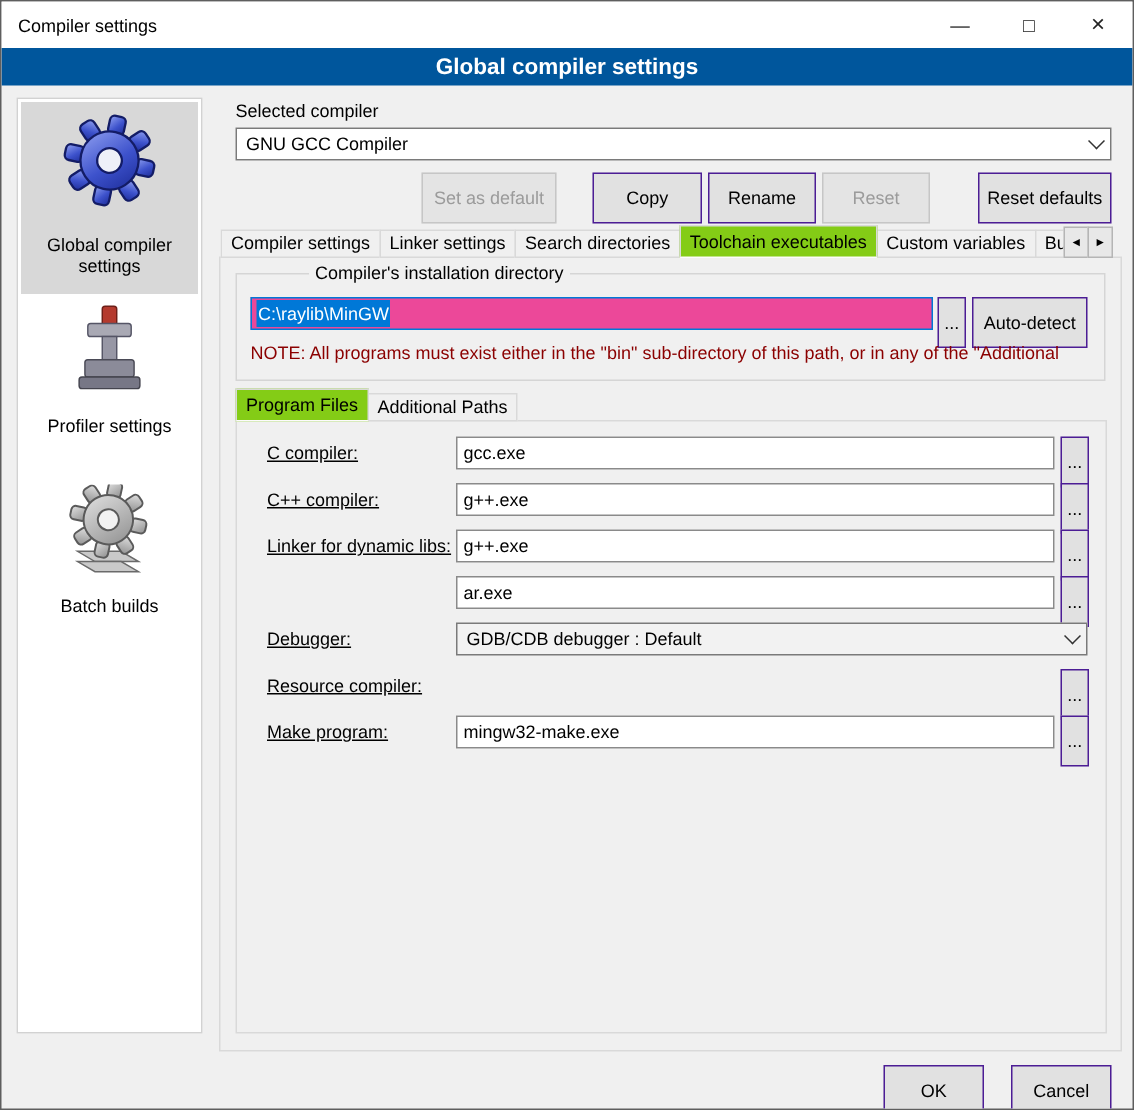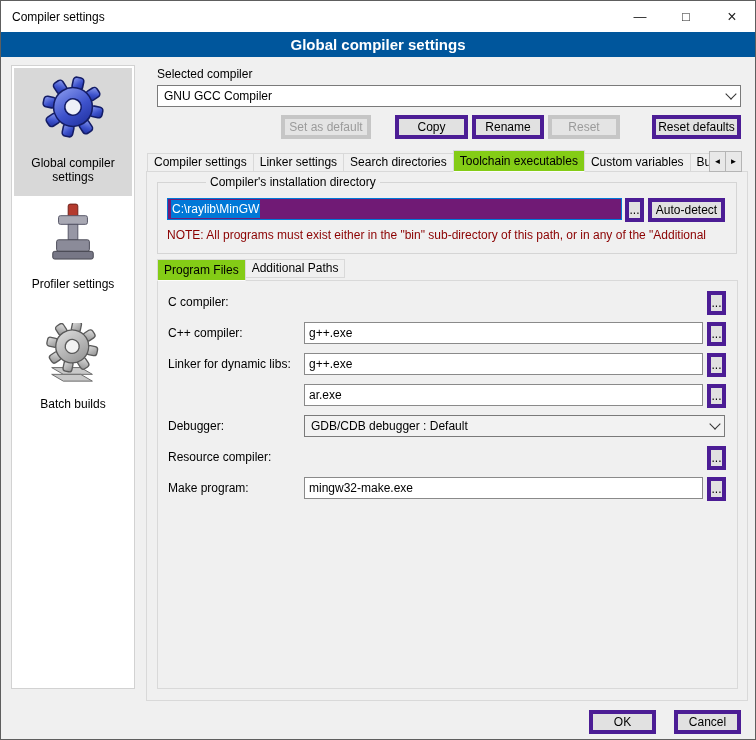--- a/index.html
+++ b/index.html
@@ -21,21 +21,21 @@
   .sidebar { position: absolute; left: 10px; top: 64px; width: 124px; height: 624px; background: #fff; border: 1px solid #d2d2d2; }
   .side-item { position: absolute; left: 2px; right: 2px; display: flex; flex-direction: column; align-items: center; text-align: center; }
   .side-item .icon-box { width: 66px; height: 66px; display: flex; align-items: center; justify-content: center; }
   .side-item .side-label { margin-top: 16px; width: 108px; line-height: 14px; }
   .side-item.selected { background: #d8d8d8; }
   .si-1 { top: 2px; height: 128px; padding-top: 6px; }
   .si-2 { top: 133px; height: 112px; padding-top: 2px; }
   .si-3 { top: 253px; height: 112px; padding-top: 2px; }
   .si-2 .side-label, .si-3 .side-label { margin-top: 10px; }
   
-  .btn { position: absolute; height: 24px; background: #e1e1e1; border: 4px solid #4c1d95; font-family: "Liberation Sans", sans-serif; font-size: 12px; display: flex; align-items: center; justify-content: center; color: #000; cursor: default; }
+  .btn { position: absolute; height: 34px; background: #e1e1e1; border: 1px solid #4c1d95; font-family: "Liberation Sans", sans-serif; font-size: 12px; display: flex; align-items: center; justify-content: center; color: #000; cursor: default; }
   .btn.disabled { color: #9b9b9b; border-color: #c6c6c6; background: #e4e4e4; }
   .combo { background: #fff; border: 1px solid #7a7a7a; display: flex; align-items: center; padding-left: 6px; position: relative; }
   .combo-arrow { position: absolute; right: 0; top: 0; bottom: 0; width: 19px; display: flex; align-items: center; justify-content: center; }
   .combo-arrow::after { content: ""; width: 7px; height: 7px; border-right: 1.4px solid #333; border-bottom: 1.4px solid #333; transform: rotate(45deg); margin-top: -4px; }
   
   .sel-compiler-label { position: absolute; left: 156px; top: 66px; }
   .compiler-combo { position: absolute; left: 156px; top: 84px; width: 584px; height: 22px; }
   .btn-setdefault { left: 280px; top: 114px; width: 90px; }
   .btn-copy { left: 394px; top: 114px; width: 73px; }
   .btn-rename { left: 471px; top: 114px; width: 72px; }
@@ -44,31 +44,31 @@
   
   .tabs { position: absolute; left: 146px; top: 149px; width: 562px; height: 22px; display: flex; align-items: flex-end; overflow: hidden; z-index: 3; }
   .tab { height: 19px; line-height: 17px; padding: 0 6px; background: #f0f0f0; border: 1px solid #d9d9d9; margin-right: -1px; white-space: nowrap; flex: none; }
   .tab.active { height: 22px; line-height: 20px; background: #84cc16; border-bottom: 1px solid #fcfcfc; position: relative; z-index: 4; }
   .tab-scroll { position: absolute; top: 150px; width: 17px; height: 21px; background: #e8e8e8; border: 1px solid #b5b5b5; font-size: 8px; display: flex; align-items: center; justify-content: center; z-index: 5; }
   .ts-left { left: 708px; } .ts-right { left: 724px; }
   .notebook-panel { position: absolute; left: 145px; top: 170px; width: 602px; height: 530px; border: 1px solid #d9d9d9; background: #f0f0f0; z-index: 2; }
   
   .groupbox { position: absolute; left: 10px; top: 10px; width: 580px; height: 72px; border: 1px solid #d5d5d5; }
   .groupbox-title { position: absolute; top: -8px; left: 8px; background: #f0f0f0; padding: 0 4px; margin-left: 40px; }
-  .path-input { position: absolute; left: 9px; top: 15px; width: 455px; height: 22px; background: #701a75; border: 1px solid #0078D7; display: flex; align-items: center; padding-left: 3px; overflow: hidden; white-space: nowrap; }
+  .path-input { position: absolute; left: 9px; top: 15px; width: 455px; height: 22px; background: #ec4899; border: 1px solid #0078D7; display: flex; align-items: center; padding-left: 3px; overflow: hidden; white-space: nowrap; }
   .path-sel { background: #0078D7; color: #fff; padding: 2px 1px; }
   .gb-browse { left: 467px; top: 15px; width: 19px; }
   .gb-autodetect { left: 490px; top: 15px; width: 77px; }
   .note-text { position: absolute; left: 9px; top: 45px; width: 566px; color: #8B0000; white-space: nowrap; overflow: hidden; }
   
-  .subtabs { position: absolute; left: 10px; top: 87px; height: 22px; display: flex; align-items: flex-start; z-index: 3; }
+  .subtabs { position: absolute; left: 10px; top: 87px; height: 22px; display: flex; align-items: flex-end; z-index: 3; }
   .subpanel { position: absolute; left: 10px; top: 108px; width: 581px; height: 409px; border: 1px solid #d9d9d9; background: #f0f0f0; }
   
   .field-row { position: absolute; left: 0; height: 22px; width: 100%; }
-  .field-label { position: absolute; left: 10px; line-height: 22px; }
+  .field-label { position: absolute; left: 20px; line-height: 22px; text-decoration: underline; }
   .field-input { position: absolute; left: 146px; width: 399px; height: 22px; border: 1px solid #8a8a8a; background: #fff; font-family: "Liberation Sans", sans-serif; font-size: 12px; padding-left: 4px; }
   .field-browse { left: 549px; top: 0; width: 19px; }
   .debugger-combo { position: absolute; left: 146px; width: 421px; height: 22px; background: #f2f2f2; }
   .fr-0 { top: 10px; } .fr-1 { top: 41px; } .fr-2 { top: 72px; } .fr-3 { top: 103px; }
   .fr-4 { top: 134px; } .fr-5 { top: 165px; } .fr-6 { top: 196px; }
   
   .btn-ok { left: 588px; top: 709px; width: 67px; }
   .btn-cancel { left: 673px; top: 709px; width: 67px; }
 </style>
 </head>
@@ -202,20 +202,21 @@
 
     <div class="subtabs">
       <div class="tab active">Program Files</div>
       <div class="tab">Additional Paths</div>
     </div>
 
     <div class="subpanel">
 
       <div class="field-row fr-0">
         <span class="field-label">C compiler:</span>
+        <input class="field-input" value="gcc.exe" style="">
         <div class="btn field-browse">...</div>
       </div>
 
       <div class="field-row fr-1">
         <span class="field-label">C++ compiler:</span>
         <input class="field-input" value="g++.exe" style="">
         <div class="btn field-browse">...</div>
       </div>
 
       <div class="field-row fr-2">

